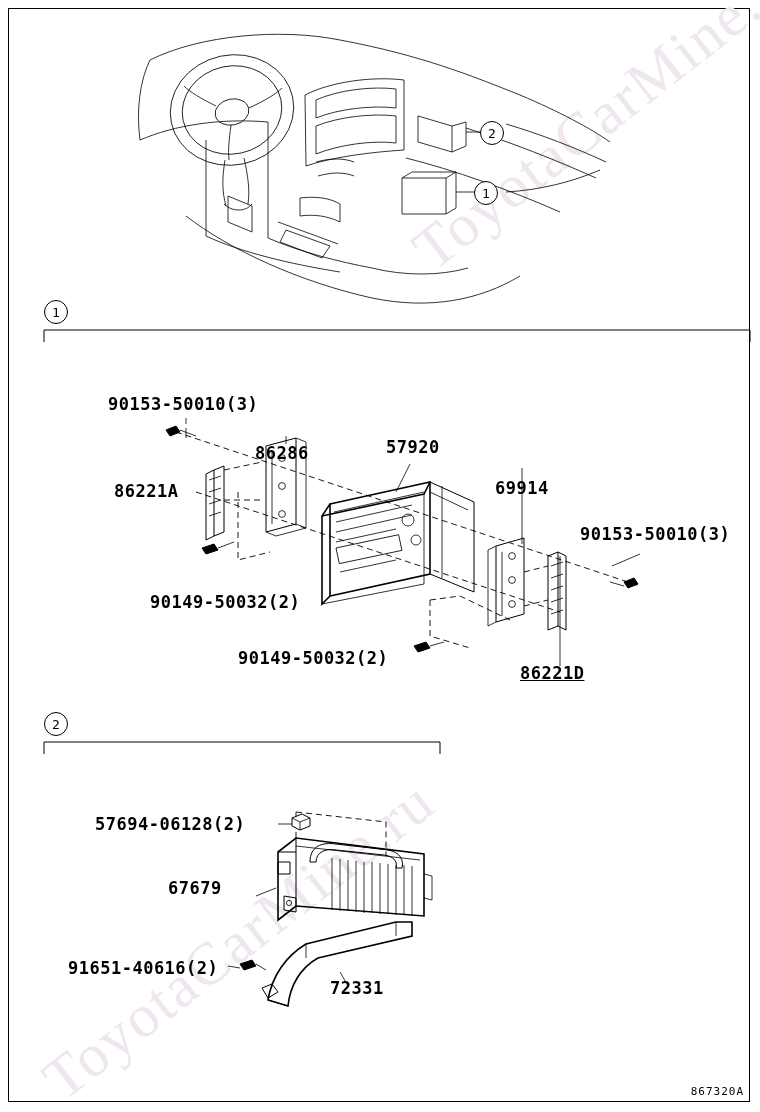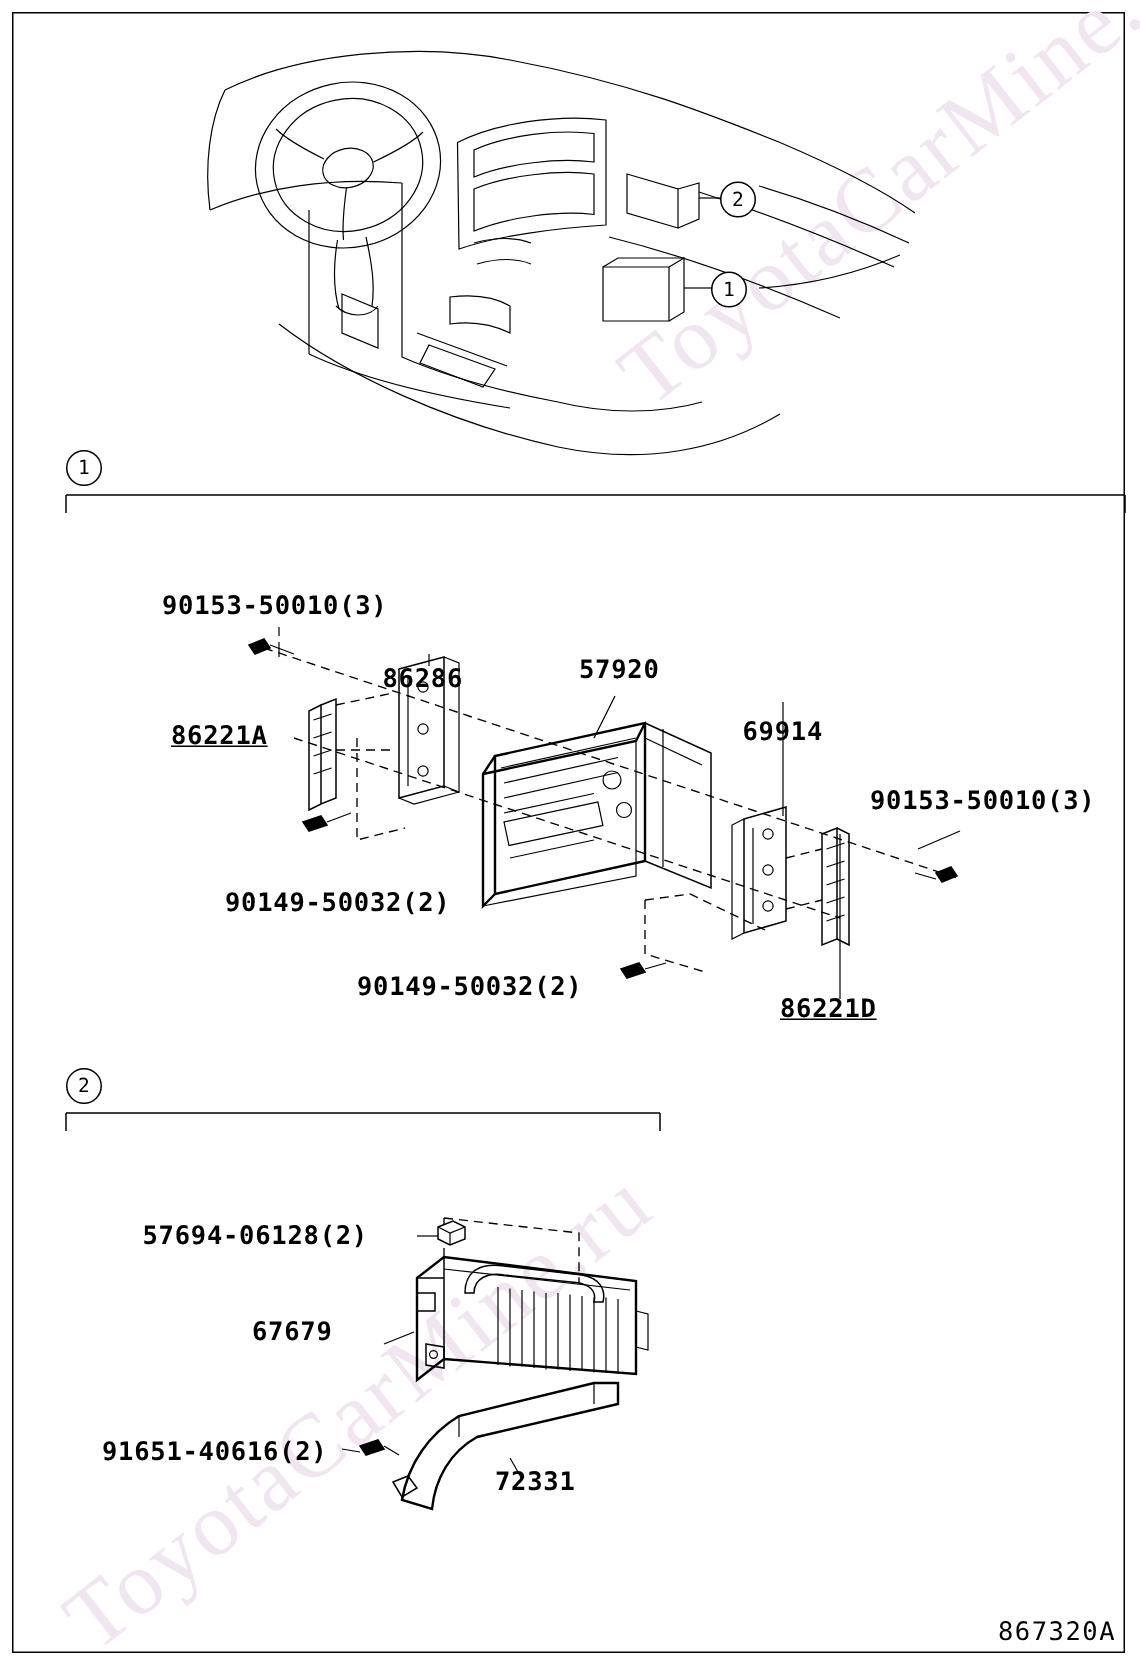--- a/index.html
+++ b/index.html
@@ -13,21 +13,21 @@
   .watermark{position:absolute;left:0;top:0;width:760px;height:1112px;
              pointer-events:none;overflow:hidden;}
   .wm-text{position:absolute;font-family:"Liberation Serif",serif;
            color:#efe6ef;font-size:60px;letter-spacing:2px;white-space:nowrap;
            transform:rotate(-38deg);transform-origin:0 0;}
   .wm1{left:400px;top:230px;}
   .wm2{left:30px;top:1060px;}
 
   .lbl{position:absolute;font-size:17px;letter-spacing:0.5px;white-space:nowrap;}
   .lbl-b{font-weight:bold;}
-  .code{position:absolute;right:16px;bottom:14px;font-size:17px;letter-spacing:1px;}
+  .code{position:absolute;right:16px;bottom:14px;font-size:11px;letter-spacing:1px;}
 
   svg{position:absolute;left:0;top:0;width:760px;height:1112px;overflow:visible;}
   .s{fill:none;stroke:#000;stroke-width:1;}
   .s2{fill:none;stroke:#000;stroke-width:1.6;}
   .thin{fill:none;stroke:#000;stroke-width:0.8;}
   .dash{fill:none;stroke:#000;stroke-width:0.9;stroke-dasharray:6 4;}
   .fillw{fill:#fff;stroke:#000;stroke-width:1;}
   .fillk{fill:#000;stroke:#000;stroke-width:1;}
 
   .circnum{position:absolute;width:22px;height:22px;border:1.2px solid #000;
@@ -276,21 +276,21 @@
   <div class="circnum" style="left:480px;top:121px;">2</div>
   <div class="circnum" style="left:474px;top:181px;">1</div>
   <div class="circnum" style="left:44px;top:300px;">1</div>
   <div class="circnum" style="left:44px;top:712px;">2</div>
 
   <div class="lbl lbl-b" style="left:108px;top:394px;">90153-50010(3)</div>
   <div class="lbl lbl-b" style="left:255px;top:415px;margin-top:28px;">86286</div>
   <div class="lbl lbl-b" style="left:386px;top:437px;">57920</div>
   <div class="lbl lbl-b" style="left:495px;top:478px;">69914</div>
   <div class="lbl lbl-b" style="left:580px;top:524px;">90153-50010(3)</div>
-  <div class="lbl lbl-b" style="left:114px;top:481px;text-decoration:underline;">86221A</div>
+  <div class="lbl lbl-b" style="left:114px;top:481px;">86221A</div>
   <div class="lbl lbl-b" style="left:150px;top:592px;">90149-50032(2)</div>
   <div class="lbl lbl-b" style="left:238px;top:648px;">90149-50032(2)</div>
   <div class="lbl lbl-b" style="left:520px;top:663px;text-decoration:underline;">86221D</div>
 
   <div class="lbl lbl-b" style="left:95px;top:814px;">57694-06128(2)</div>
   <div class="lbl lbl-b" style="left:168px;top:878px;">67679</div>
   <div class="lbl lbl-b" style="left:68px;top:958px;">91651-40616(2)</div>
   <div class="lbl lbl-b" style="left:330px;top:978px;">72331</div>
 
   <div class="code">867320A</div>

